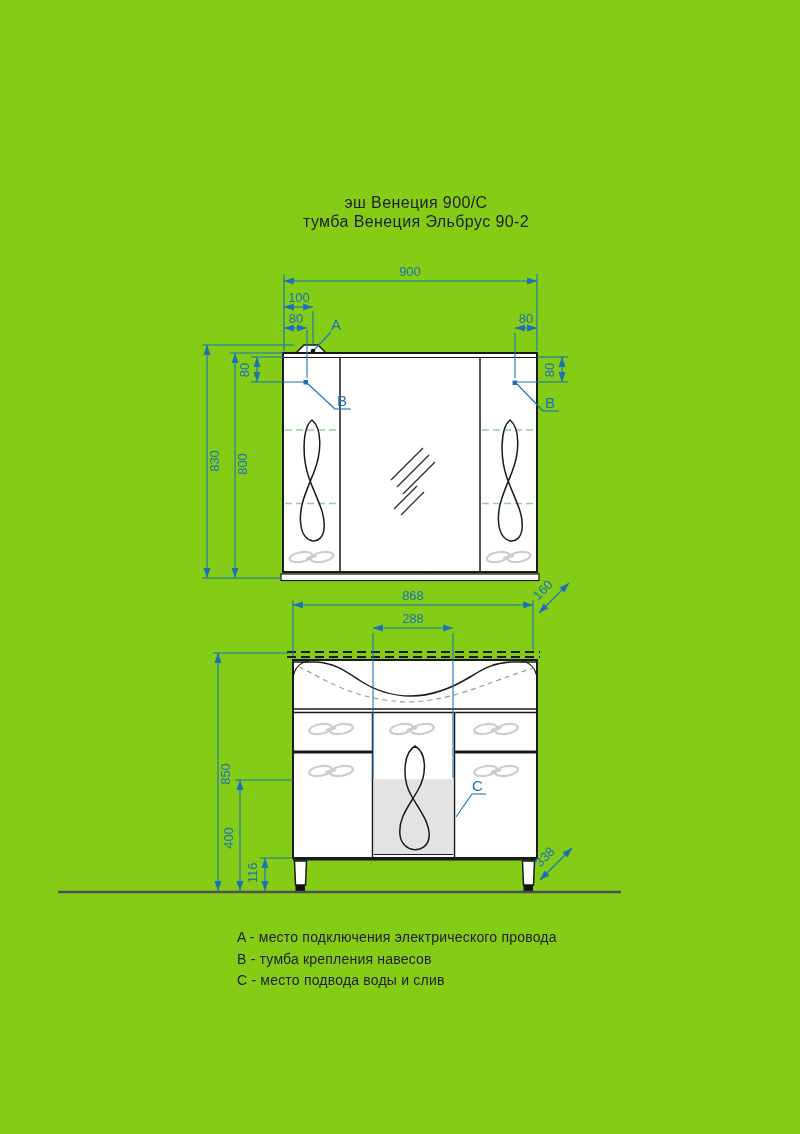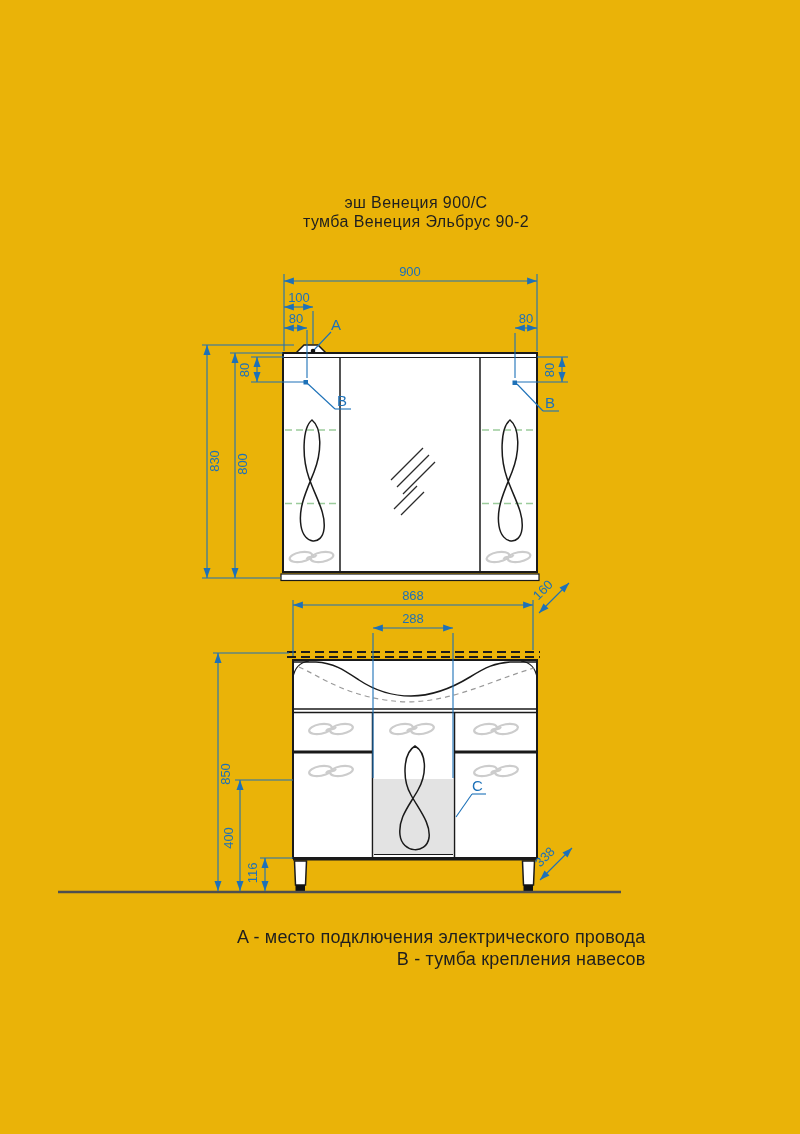--- a/index.html
+++ b/index.html
@@ -1,21 +1,21 @@
 <!DOCTYPE html>
 <html style="--c-dimension: #1d71b8; --c-drawing: #1a1a1a; --c-shelf_dash: #9ccc9c; --c-handle: #cccccc; --c-c_area_fill: #e3e3e3; --c-ground: #4f4f4f;"><head>
 <meta charset="utf-8">
 <style>
   html,body{margin:0;padding:0;background:#fff;}
-  .canvas{position:relative;width:800px;height:1134px;background:#eab308;overflow:hidden;
+  .canvas{position:relative;width:800px;height:1134px;background:#84cc16;overflow:hidden;
           font-family:"Liberation Sans",sans-serif;color:#1a1a1a;}
   .title-block{position:absolute;left:16px;top:193px;width:800px;text-align:center;
                font-size:16px;line-height:19px;letter-spacing:.4px;color:#1f1f1f;}
-  .legend-block{position:absolute;left:237px;top:927px;font-size:18px;line-height:21.5px;
-                letter-spacing:.2px;color:#1f1f1f;white-space:nowrap;text-align:right;}
+  .legend-block{position:absolute;left:237px;top:927px;font-size:14px;line-height:21.5px;
+                letter-spacing:.2px;color:#1f1f1f;white-space:nowrap;}
   svg{position:absolute;left:0;top:0;}
   
   .k{stroke:var(--c-drawing,#1a1a1a);fill:none;stroke-width:1.5;}
   .k2{stroke-width:2;}
   .k3{stroke-width:3;}
   .thin{stroke-width:1.2;}
   .dashk{stroke-dasharray:9 5;stroke-width:2.2;}
   .graydash{stroke:#9a9a9a;fill:none;stroke-width:1.2;stroke-dasharray:5 4;}
   .green{stroke:var(--c-shelf_dash,#9ccc9c);fill:none;stroke-width:1.6;stroke-dasharray:7 4;}
   .gray{stroke:var(--c-handle,#cccccc);fill:none;stroke-width:2.2;}
@@ -230,15 +230,16 @@
     <g>
       <line x1="472" y1="794" x2="486" y2="794" class="dim"></line>
       <line x1="472" y1="794" x2="456" y2="817" class="dim"></line>
       <text x="472" y="791" class="lbl">C</text>
     </g>
   </svg>
 
   <div class="legend-block">
     <div>A - место подключения электрического провода</div>
     <div>B - тумба крепления навесов</div>
+    <div>C - место подвода воды и слив</div>
   </div>
 
 </div>
 
 </body></html>

